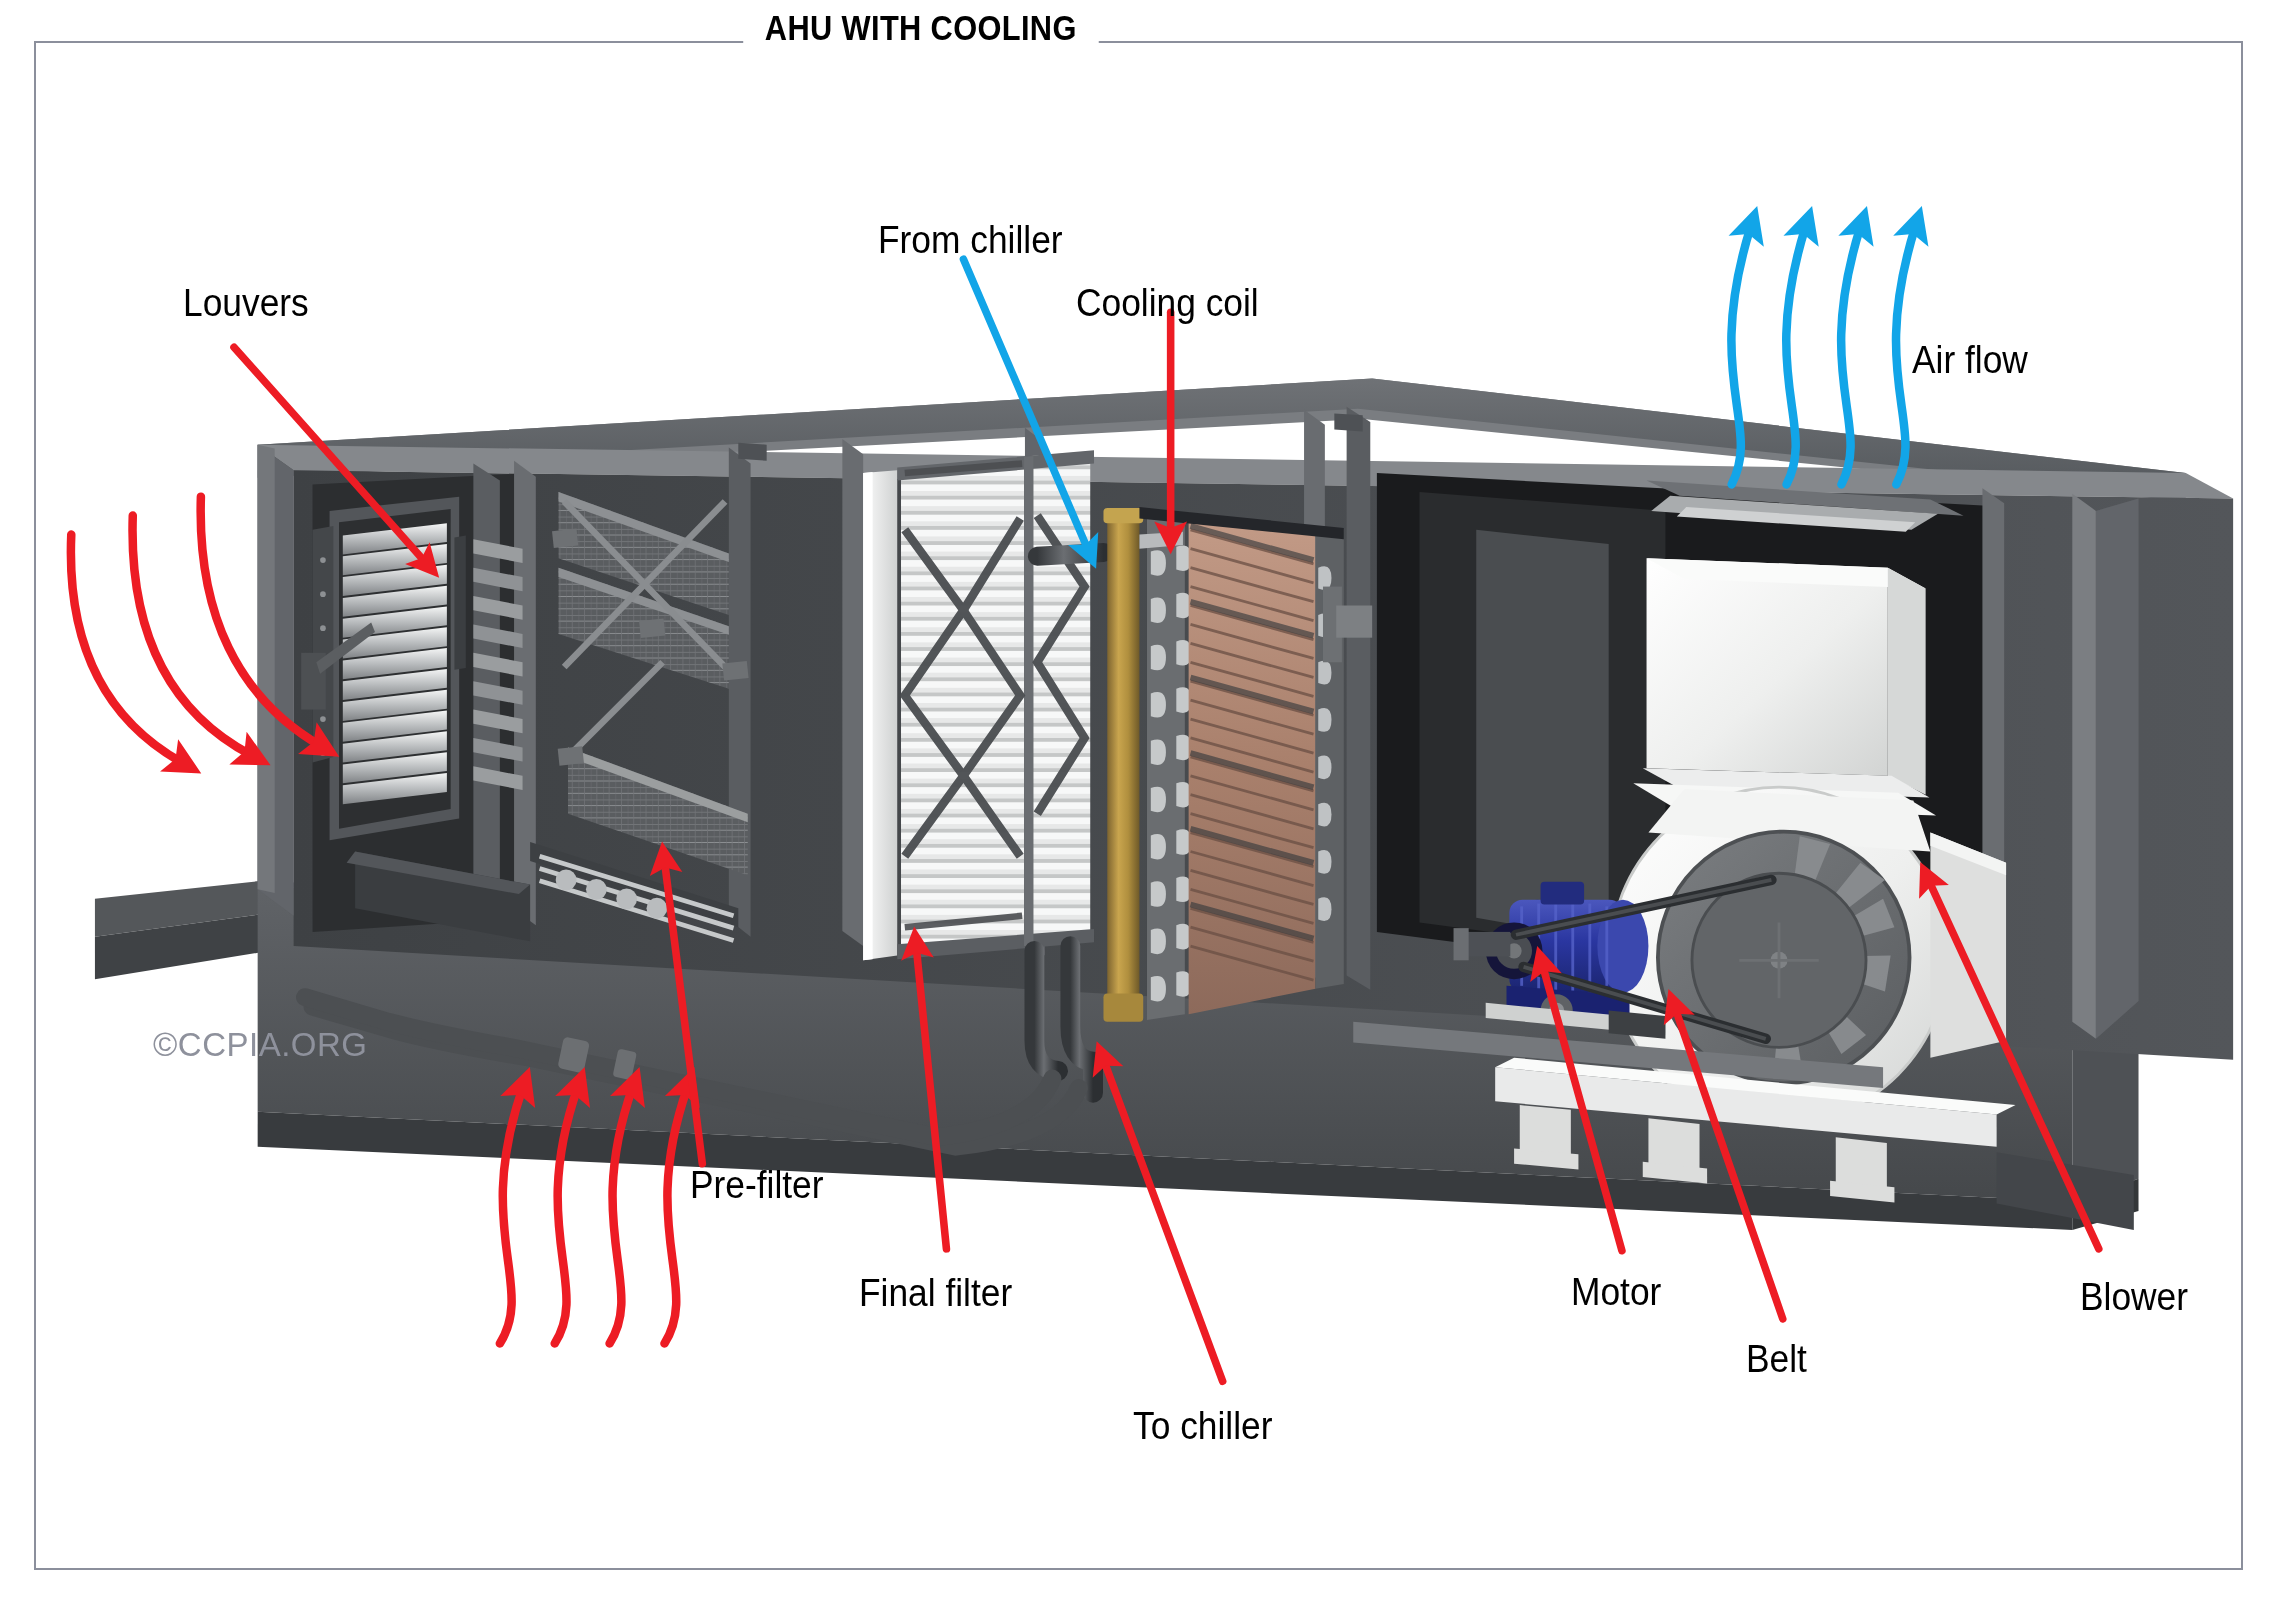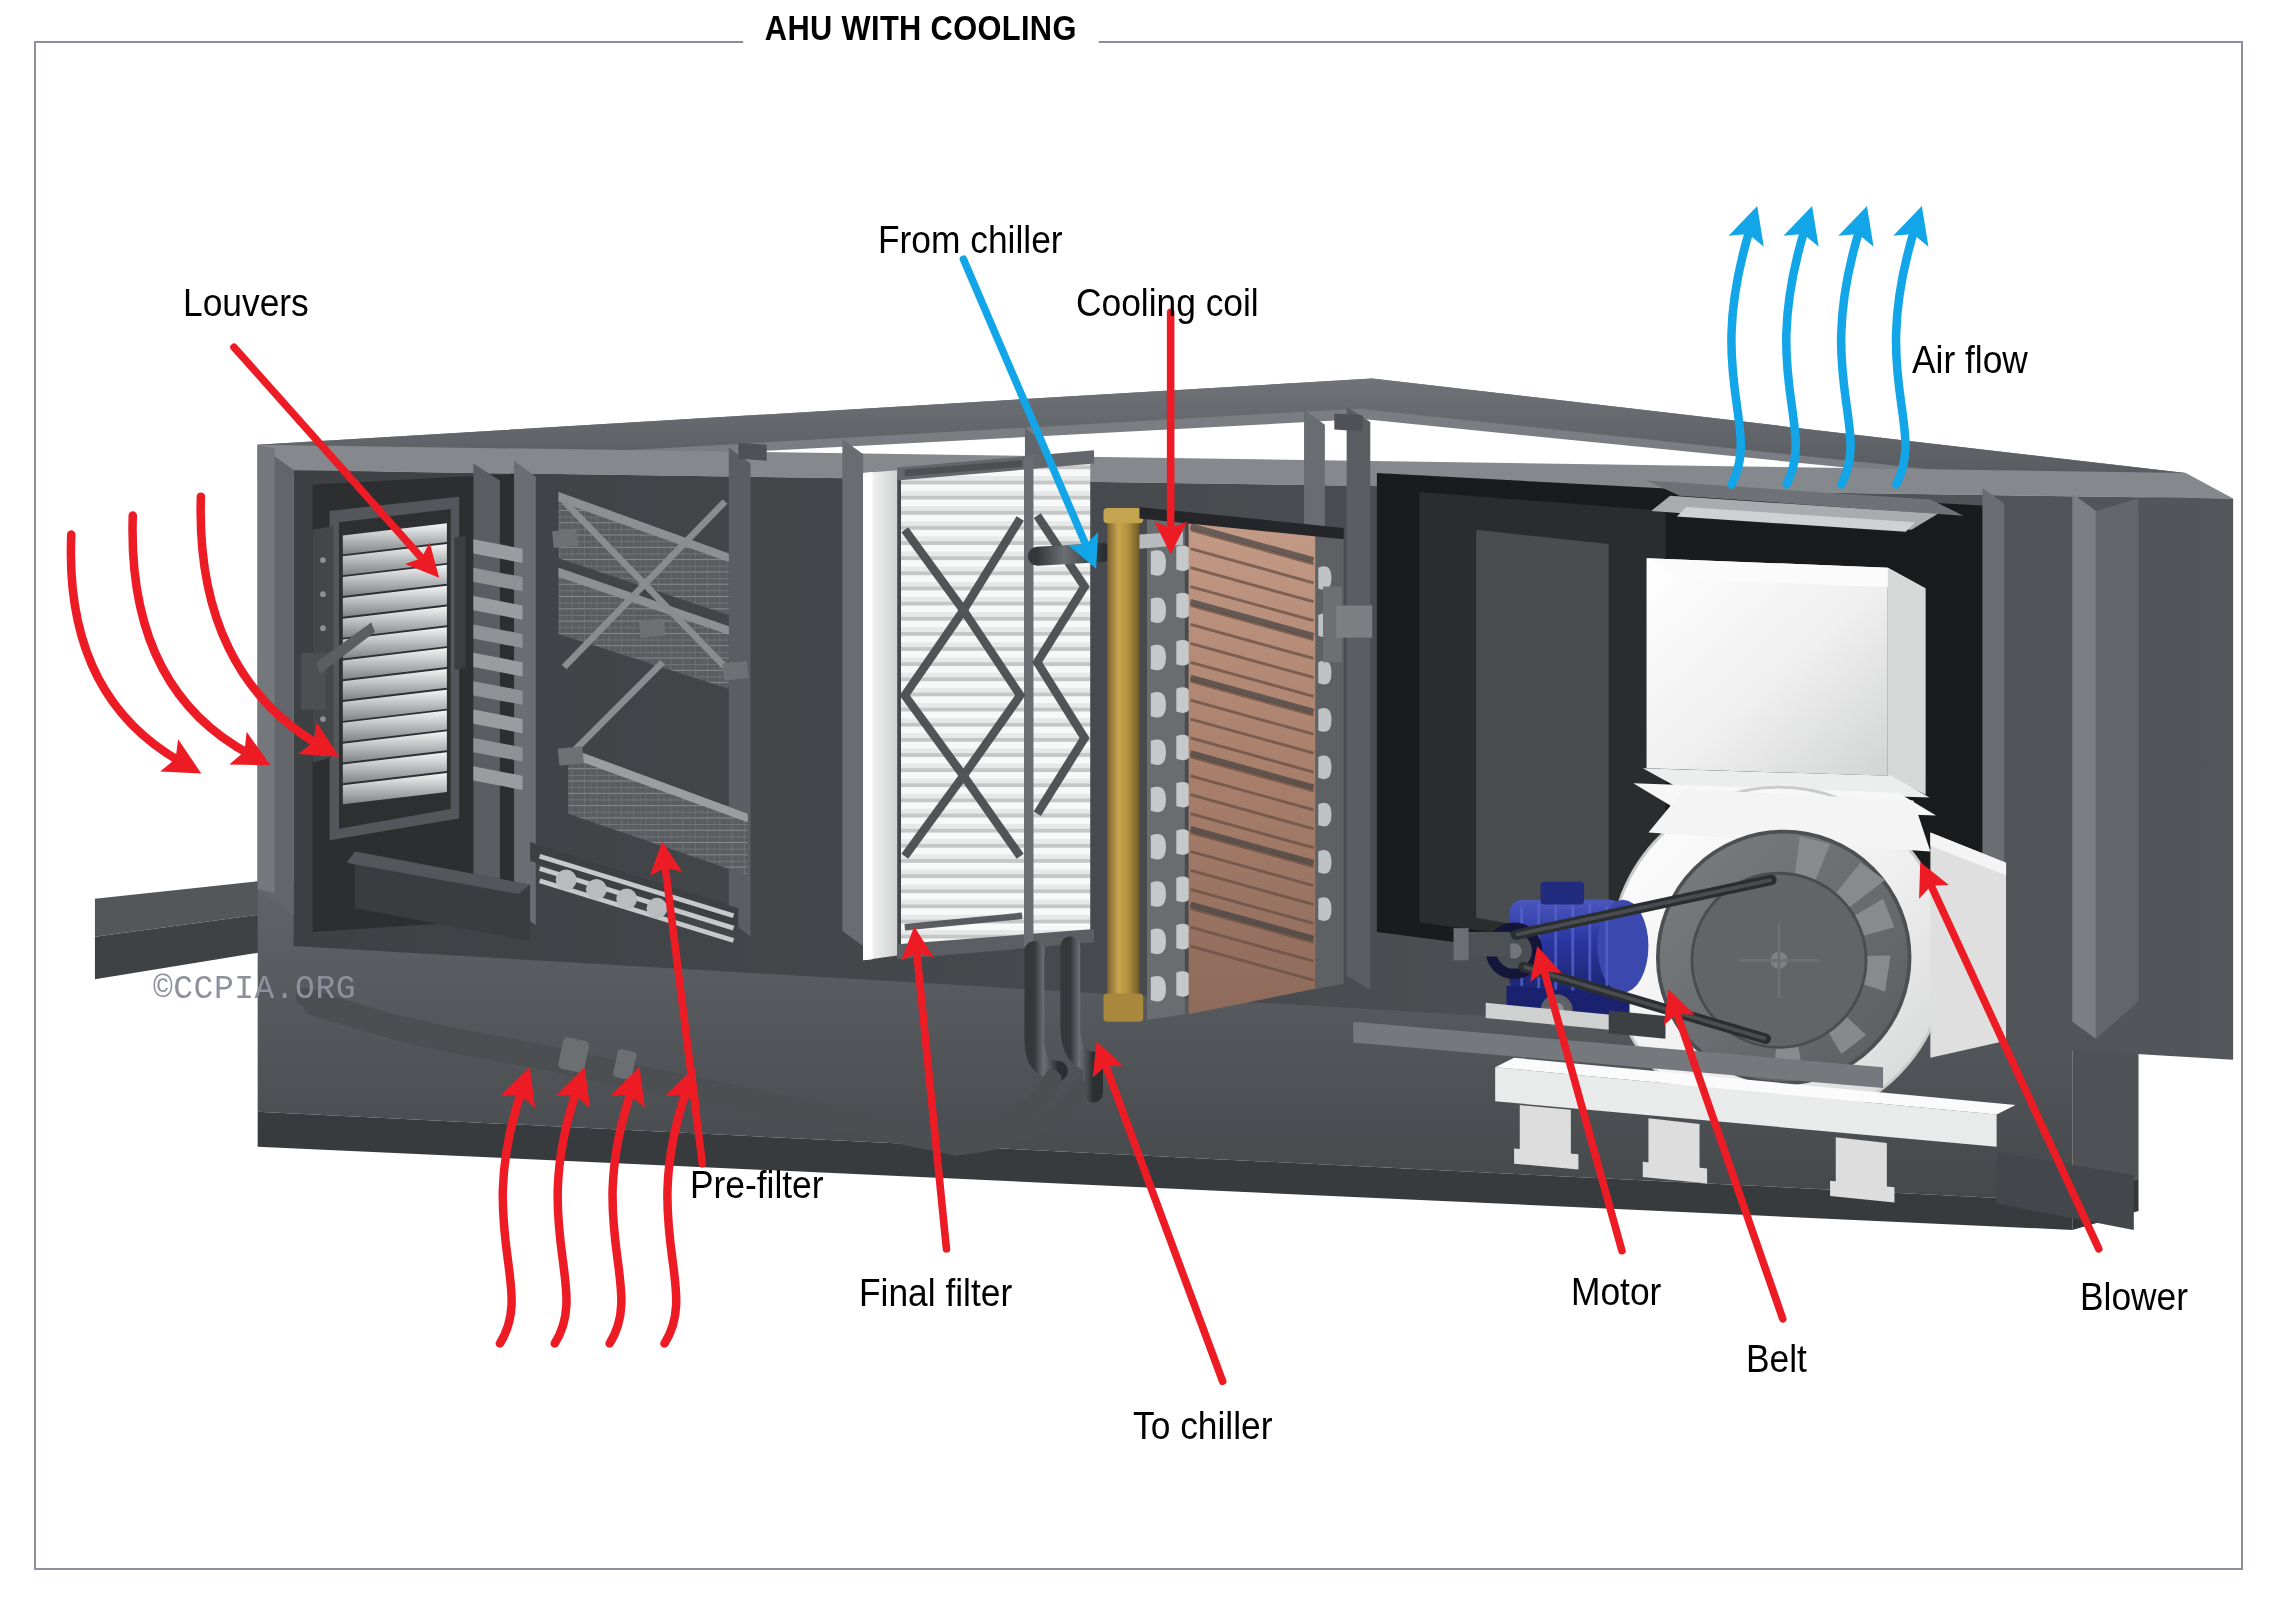--- a/index.html
+++ b/index.html
@@ -605,16 +605,16 @@
   <div class="label" style="left:859px; top:1274px;">Final filter</div>
 
   <div class="label" style="left:1133px; top:1407px;">To chiller</div>
 
   <div class="label" style="left:1571px; top:1273px;">Motor</div>
 
   <div class="label" style="left:1746px; top:1340px;">Belt</div>
 
   <div class="label" style="left:2080px; top:1278px;">Blower</div>
 
-  <div class="watermark" style="left:153px; top:971px;font-family:Liberation Mono, monospace;">©CCPIA.ORG</div>
+  <div class="watermark" style="left:153px; top:1026px;">©CCPIA.ORG</div>
 
 </div>
 
 
 </body></html>

